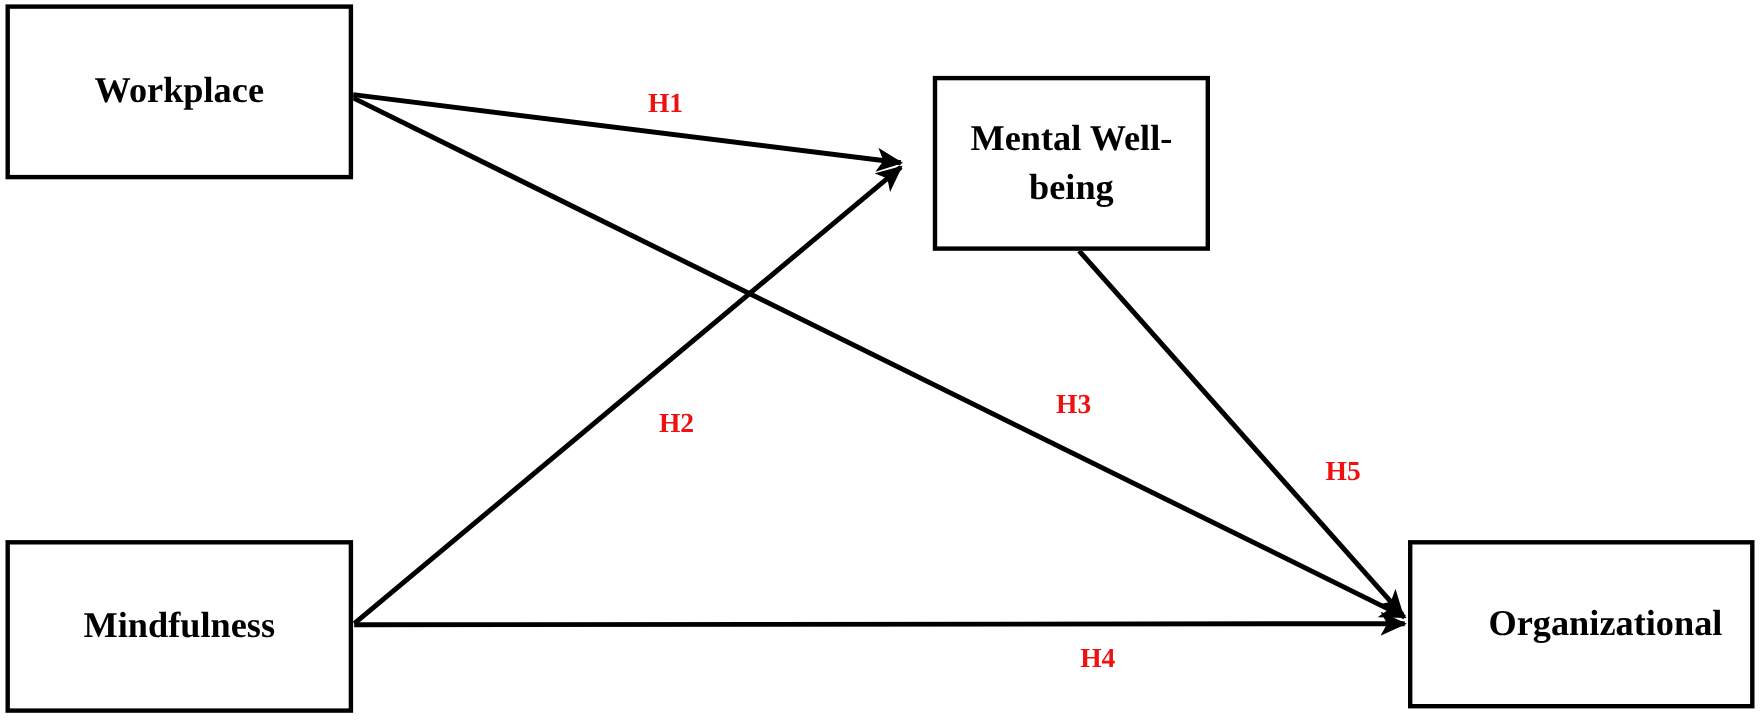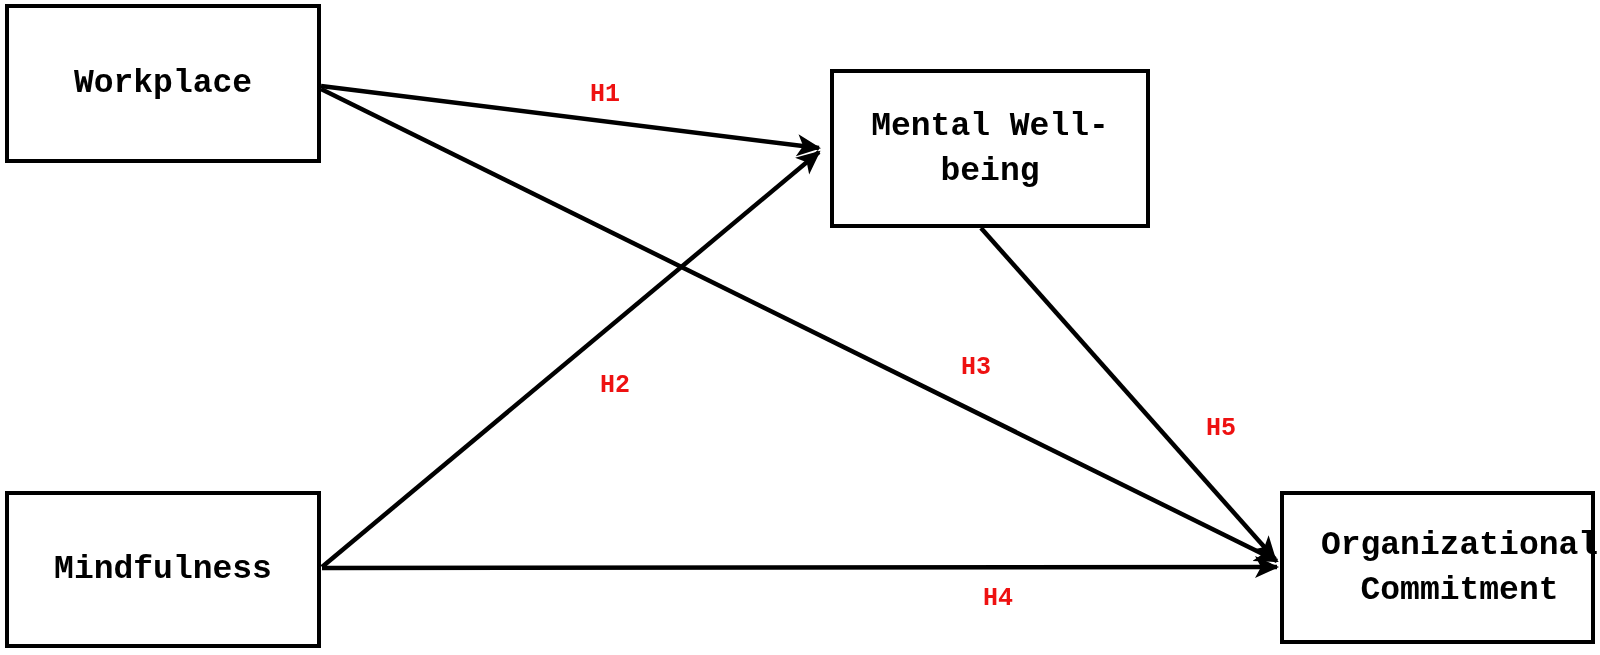--- a/index.html
+++ b/index.html
@@ -5,21 +5,21 @@
   html, body {
     margin: 0;
     padding: 0;
     background: #ffffff;
   }
   .canvas {
     position: relative;
     width: 1600px;
     height: 655px;
     background: #ffffff;
-    font-family: Liberation Mono, monospace;
+    font-family: Liberation Serif, serif;
     overflow: hidden;
   }
   .edges-layer {
     position: absolute;
     left: 0;
     top: 0;
     width: 1600px;
     height: 655px;
   }
   .node {
@@ -36,21 +36,21 @@
     font-weight: bold;
     font-size: 33px;
     line-height: 45px;
     letter-spacing: 0px;
   }
   .node span {
     display: block;
     white-space: nowrap;
   }
   .node-ws { left: 5px;    top: 4px;   width: 316px; height: 159px; }
-  .node-mw { left: 830px;  top: 69px;  width: 320px; height: 159px; }
+  .node-mw { left: 848px;  top: 69px;  width: 252px; height: 159px; }
   .node-mf { left: 5px;    top: 491px; width: 316px; height: 157px; }
   .node-oc { left: 1280px; top: 491px; width: 315px; height: 153px; padding-left: 44px; }
   .hlabel {
     position: absolute;
     transform: translateX(-50%);
     color: #ee1111;
     font-weight: bold;
     font-size: 25px;
     line-height: 31px;
     white-space: nowrap;
@@ -87,21 +87,20 @@
     <span>Mental Well-</span>
     <span>being</span>
   </div>
 
   <div class="node node-mf">
     <span>Mindfulness</span>
   </div>
 
   <div class="node node-oc">
     <span>Organizational</span>
-    <span>Commitment</span>
   </div>
 
   <div class="hlabel hlabel-h1">H1</div>
   <div class="hlabel hlabel-h2">H2</div>
   <div class="hlabel hlabel-h3">H3</div>
   <div class="hlabel hlabel-h4">H4</div>
   <div class="hlabel hlabel-h5">H5</div>
 
 </div>
 

